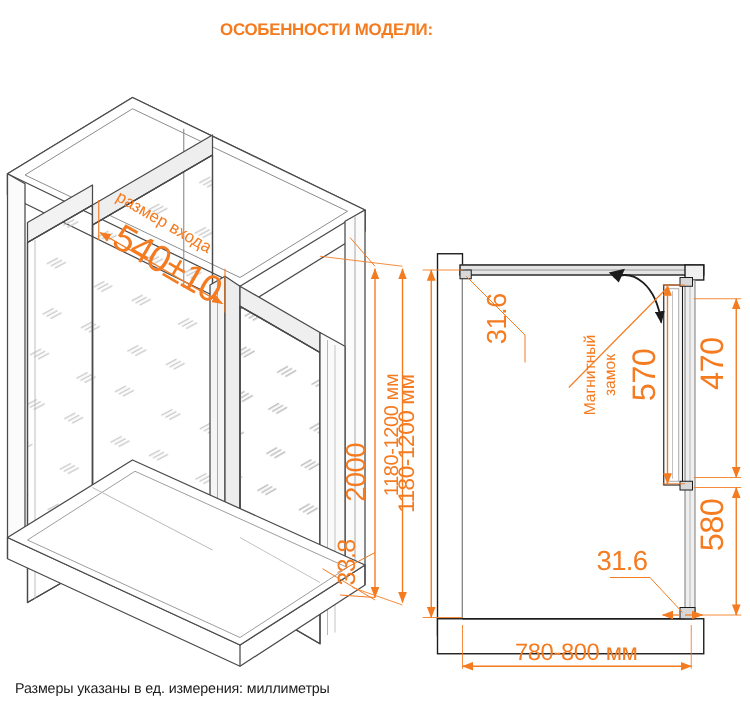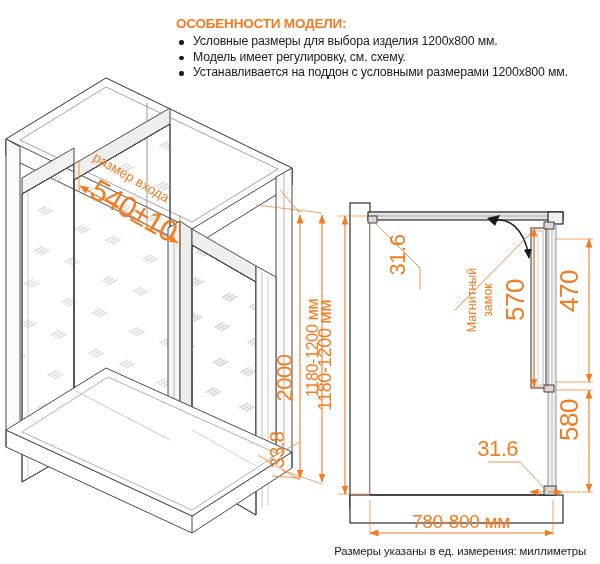--- a/index.html
+++ b/index.html
@@ -63,44 +63,39 @@
     left: 0;
     top: 0;
     width: 600px;
     height: 564px;
     pointer-events: none;
   }
 
   
   .footnote {
     position: absolute;
-    left: 0;
+    left: 12px;
     top: 545px;
-    width: 586px;
-    text-align: right;
+    width: 492px;
+    text-align: left;
     color: #1b1b1b;
     font-size: 11.4px;
     letter-spacing: -0.1px;
   }
 
   
   .dim { fill: #F47B20; font-family: "Liberation Sans", sans-serif; }
 </style>
 </head>
 <body>
 
 <div id="page">
 
   <div class="features">
     <div class="features-title">ОСОБЕННОСТИ МОДЕЛИ:</div>
-    <ul class="feature-list">
-      <li class="feature-item">Условные размеры для выбора изделия 1200x800 мм.</li>
-      <li class="feature-item">Модель имеет регулировку, см. схему.</li>
-      <li class="feature-item">Устанавливается на поддон с условными размерами 1200x800 мм.</li>
-    </ul>
   </div>
 
   <svg class="drawing" viewBox="0 0 600 564" width="600" height="564">
     <defs>
 
       <pattern id="glassHatch" width="46" height="58" patternUnits="userSpaceOnUse" patternTransform="rotate(-28)">
         <g stroke="#c9c9c9" stroke-width="1.1">
           <line x1="4" y1="6" x2="14" y2="6"></line>
           <line x1="6" y1="9" x2="16" y2="9"></line>
           <line x1="8" y1="12" x2="18" y2="12"></line>

